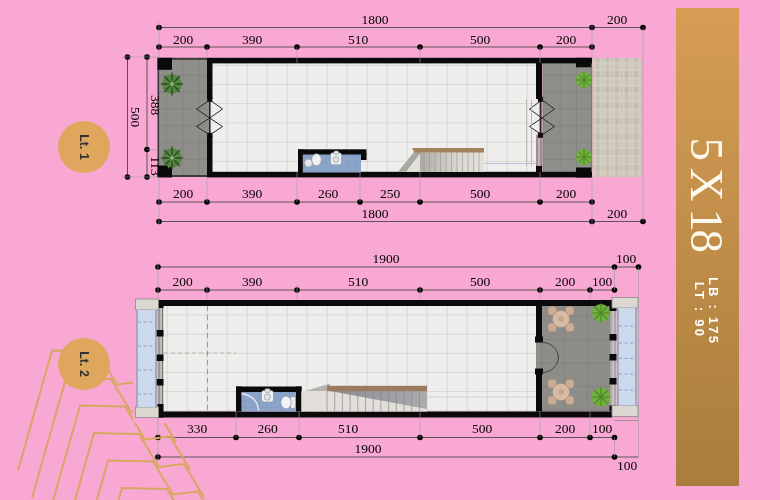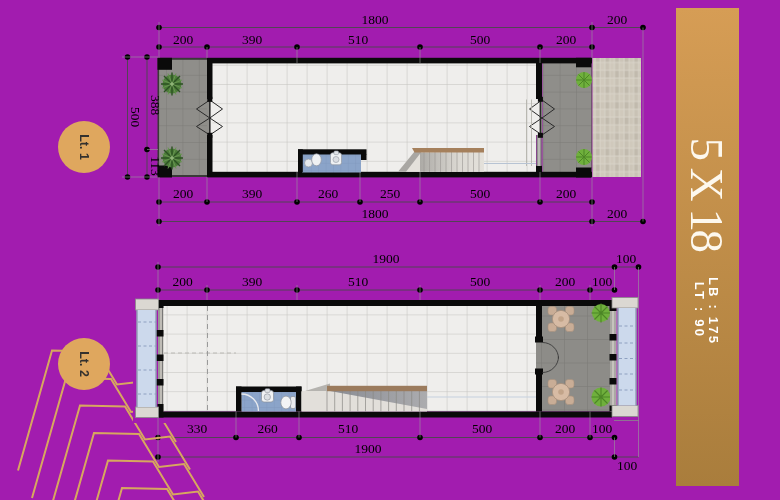--- a/index.html
+++ b/index.html
@@ -1,16 +1,16 @@
 <!DOCTYPE html>
 <html><head>
 <meta charset="utf-8">
 <style>
 html,body{margin:0;padding:0;background:#fff;}
-.page{position:relative;width:780px;height:500px;background:#a21caf;overflow:hidden;font-family:"Liberation Sans",sans-serif;}
+.page{position:relative;width:780px;height:500px;background:#f9a8d4;overflow:hidden;font-family:"Liberation Sans",sans-serif;}
 svg{position:absolute;left:0;top:0;}
 </style>
 </head>
 <body>
 <div class="page">
 <svg width="780" height="500" viewBox="0 0 780 500">
 <defs>
 <pattern id="pWhite" width="20" height="19.2" patternUnits="userSpaceOnUse" patternTransform="translate(6.6,7.2)">
   <rect width="20" height="19.2" fill="#efeeec"></rect>
   <path d="M0 0H20M0 0V19.2" stroke="#c2c1bd" stroke-width="1"></path>

